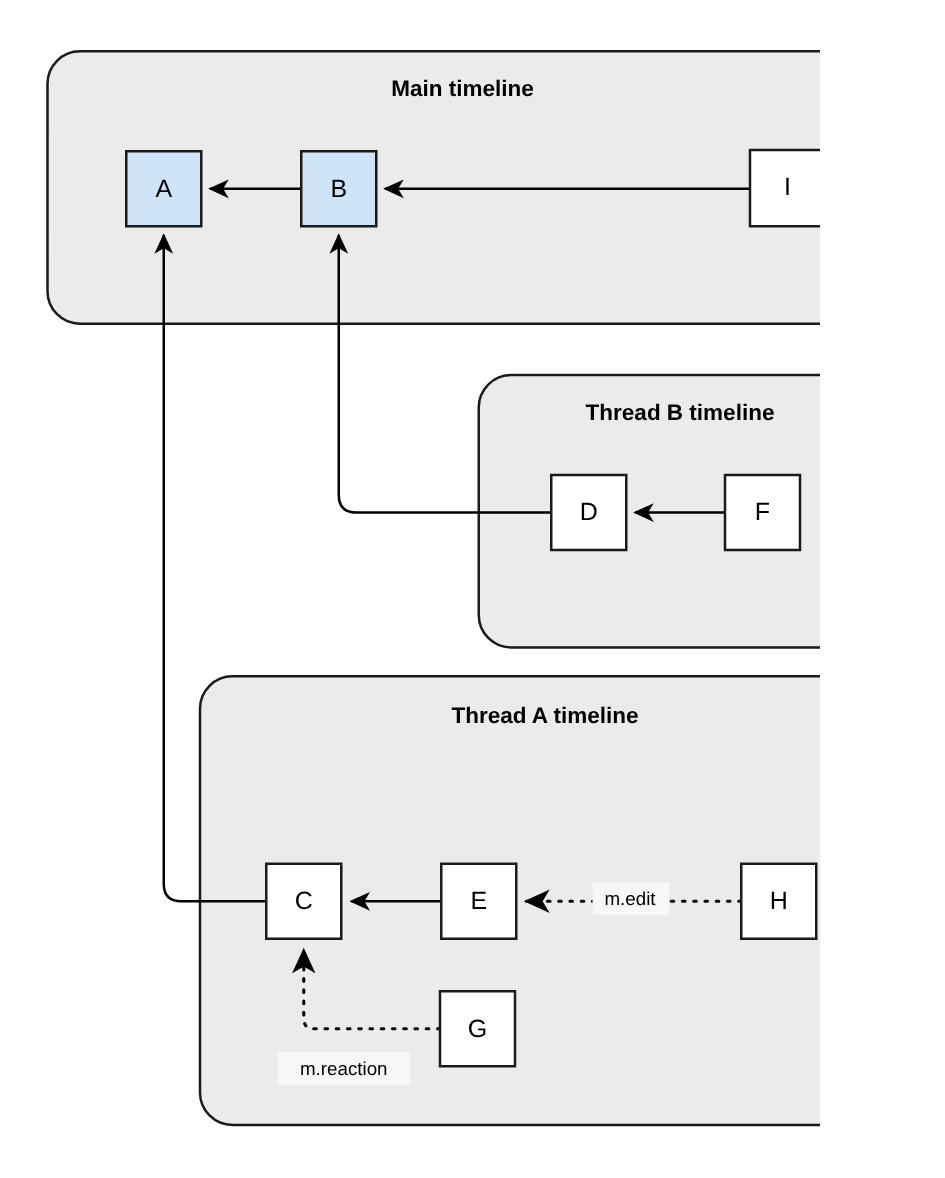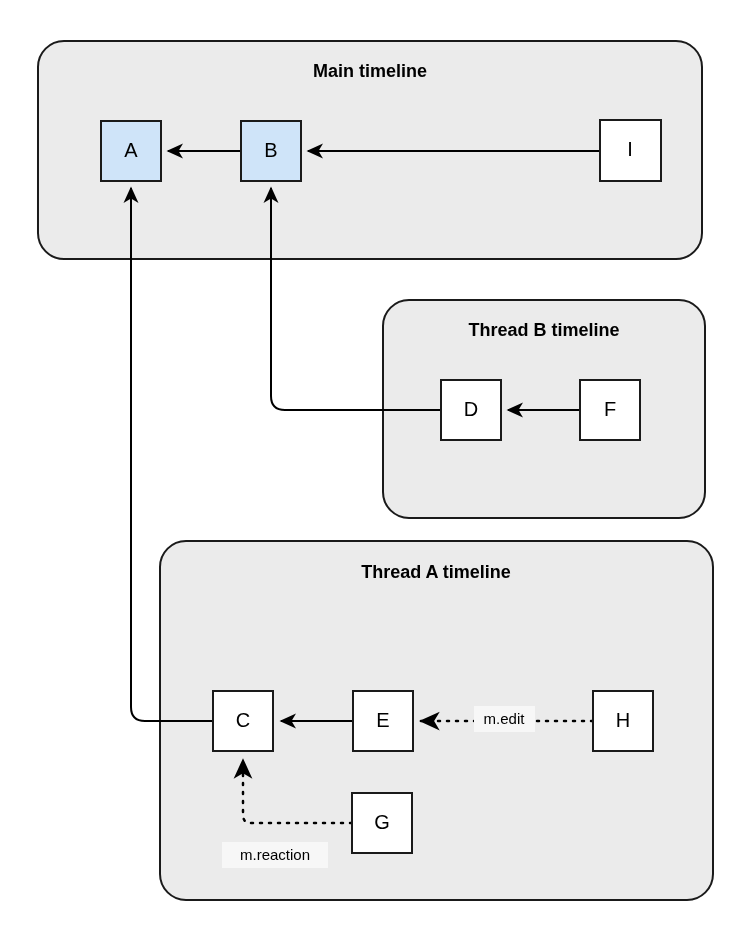--- a/index.html
+++ b/index.html
@@ -5,21 +5,21 @@
   html, body {
     margin: 0;
     padding: 0;
     background: #ffffff;
   }
   body {
     font-family: "Liberation Sans", sans-serif;
   }
   #canvas {
     position: relative;
-    width: 756px;
+    width: 656px;
     height: 942px;
     background: #ffffff;
     overflow: hidden;
   }
   #diagram-svg {
     position: absolute;
     left: 0;
     top: 0;
     width: 756px;
     height: 942px;

